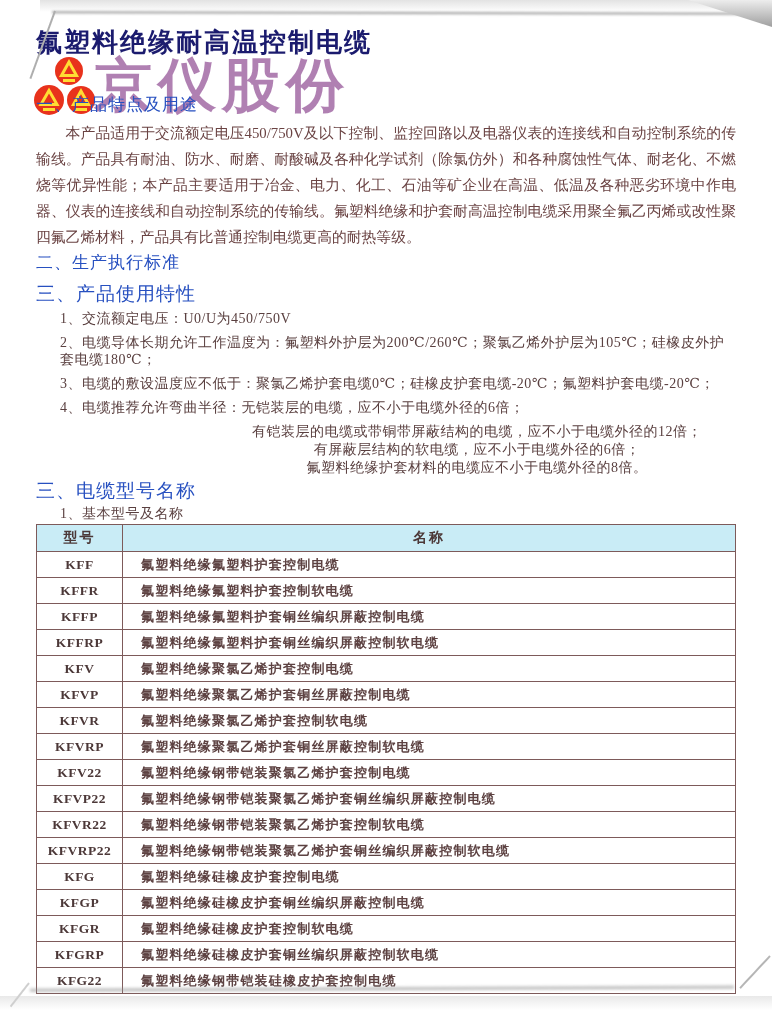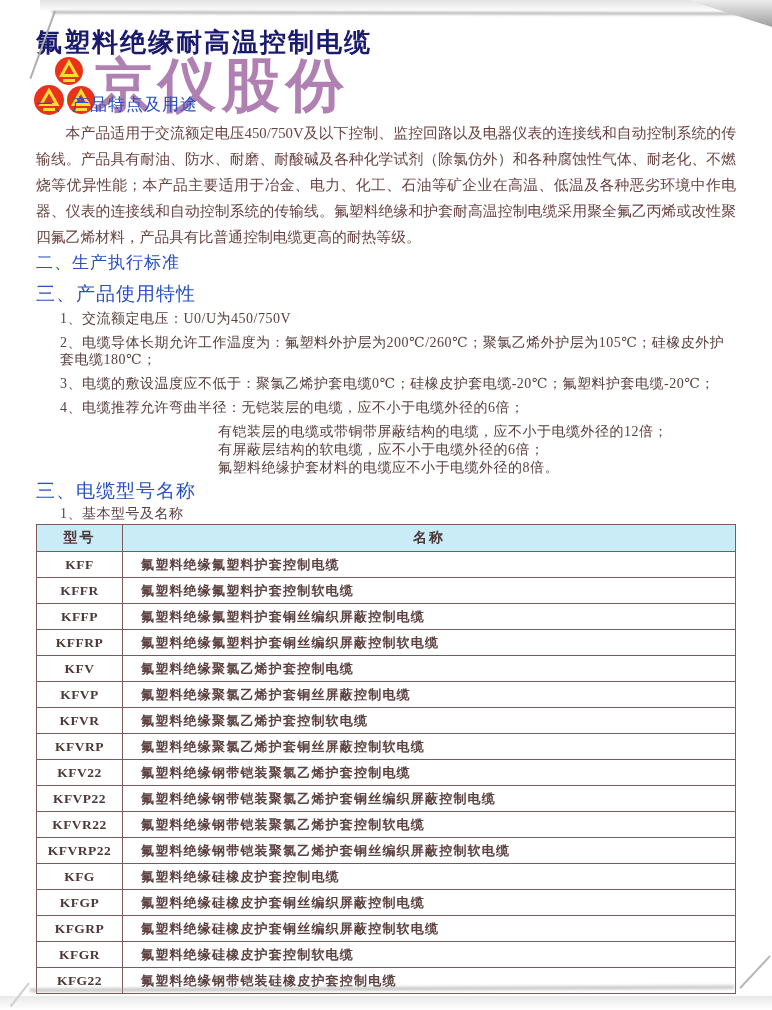--- a/index.html
+++ b/index.html
@@ -54,21 +54,21 @@
   #s3h { margin-top:8px; }
   #s4h { margin-top:2px; }
 
   .para { margin:4px 0 0; font-size:14.8px; color:#6a4343; line-height:26px;
     text-align:justify; text-indent:2em; }
 
   .s2-body { margin:4px 0 0 28px; font-size:14.5px; color:#5d4242; line-height:18px; }
 
   .list { margin:4px 0 0 24px; font-size:14px; color:#5a4040; letter-spacing:.5px; }
   .list-item { line-height:17px; margin-bottom:7px; }
-  .sublines { margin:2px 0 0 158px; }
+  .sublines { margin:2px 0 0 158px;text-align:center; }
   .subline { line-height:18px; }
 
   .sub-heading { margin:2px 0 0 24px; font-size:14px; color:#5a4040;
     letter-spacing:.5px; line-height:17px; }
 
   
   table.model-table { margin-top:2px; width:700px; border-collapse:collapse;
     table-layout:fixed; }
   .model-table th, .model-table td { border:1px solid #7d5a5a; }
   .model-table th { background:#c9ecf6; padding:4px 0; font-size:14px;
@@ -204,27 +204,27 @@
   </tr>
         <tr>
     <td class="model-cell">KFG</td>
     <td class="name-cell">氟塑料绝缘硅橡皮护套控制电缆</td>
   </tr>
         <tr>
     <td class="model-cell">KFGP</td>
     <td class="name-cell">氟塑料绝缘硅橡皮护套铜丝编织屏蔽控制电缆</td>
   </tr>
         <tr>
+    <td class="model-cell">KFGR</td>
+    <td class="name-cell">氟塑料绝缘硅橡皮护套控制软电缆</td>
+  </tr>
+        <tr>
     <td class="model-cell">KFGRP</td>
     <td class="name-cell">氟塑料绝缘硅橡皮护套铜丝编织屏蔽控制软电缆</td>
   </tr>
         <tr>
-    <td class="model-cell">KFGR</td>
-    <td class="name-cell">氟塑料绝缘硅橡皮护套控制软电缆</td>
-  </tr>
-        <tr>
     <td class="model-cell">KFG22</td>
     <td class="name-cell">氟塑料绝缘钢带铠装硅橡皮护套控制电缆</td>
   </tr>
       </tbody>
   </table>
 
 </div>
 
 </body></html>

